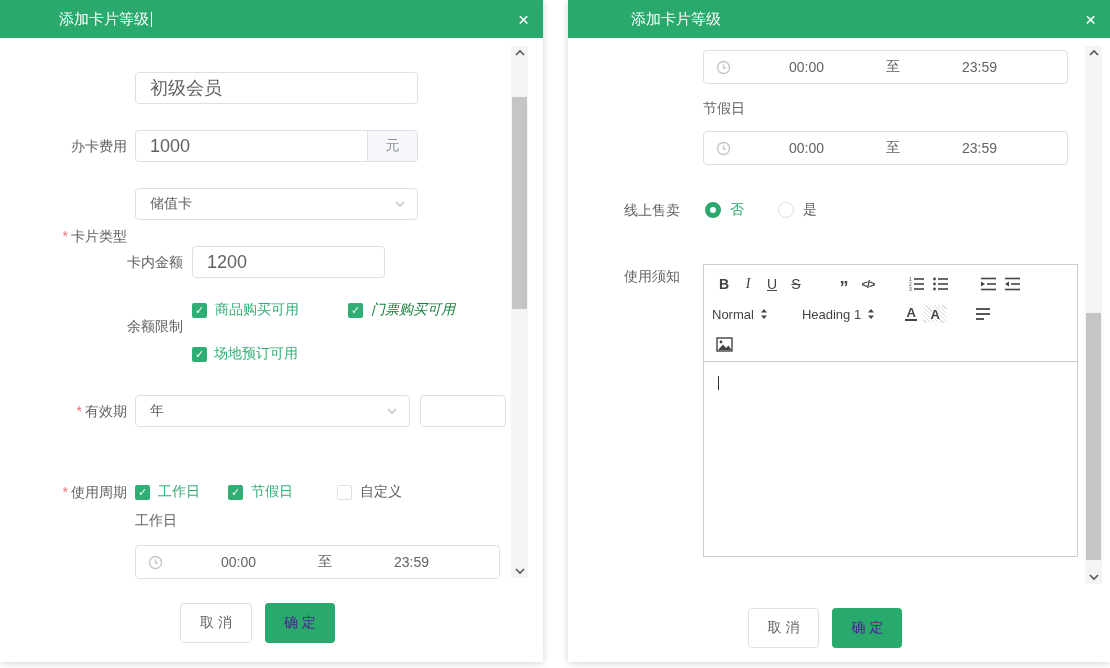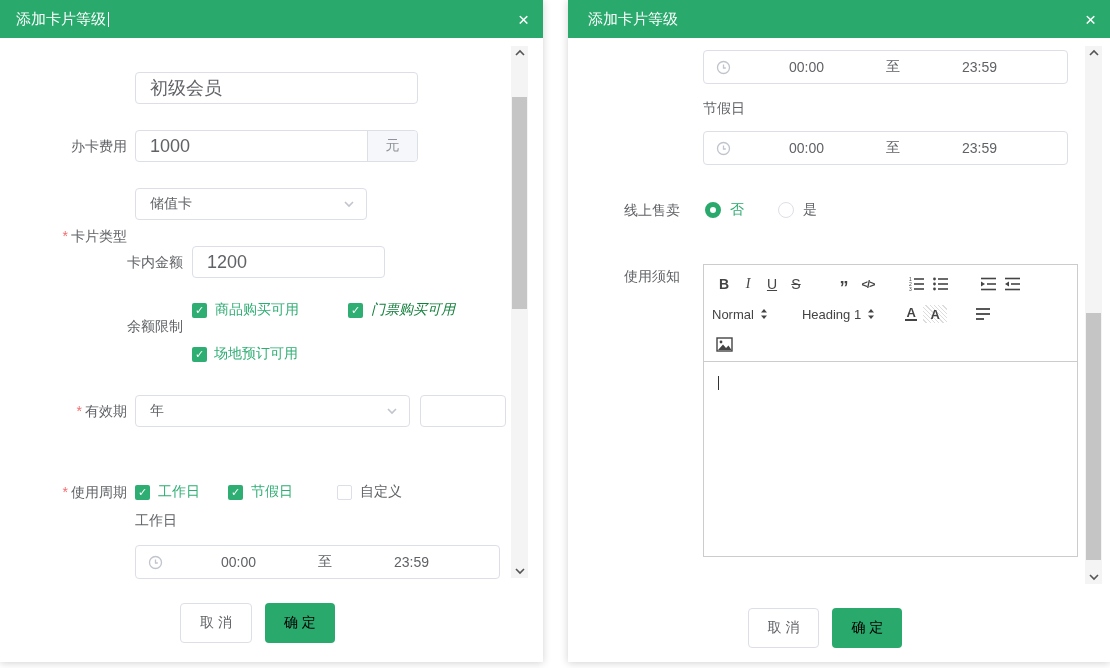--- a/index.html
+++ b/index.html
@@ -6,21 +6,21 @@
   html,body { background:#fff; }
   body { font-family:"Liberation Sans","DejaVu Sans",sans-serif; color:#606266; font-size:14px; }
   .stage { position:relative; width:1110px; height:668px; overflow:hidden; background:#fff; }
 
   .modal { position:absolute; top:0; background:#fff; box-shadow:0 1px 8px rgba(0,0,0,.18); }
   .modal-left  { left:0;   width:543px; height:662px; }
   .modal-right { left:568px; width:542px; height:662px; }
 
   .modal-header { position:absolute; top:0; left:0; right:0; height:38px;
                   display:flex; align-items:center; padding:0 16px; }
-  .modal-title { color:#fff; font-size:15px; }
+  .modal-title { color:#fff; font-size:15px;margin-left:43px; }
   .caret-white { display:inline-block; width:1px; height:15px; background:#fff; margin-left:2px; vertical-align:-2px; }
   .close-btn { position:absolute; right:14px; top:50%; transform:translateY(-50%);
                color:#fff; font-size:19px; line-height:1; cursor:pointer; font-weight:400; }
 
   .lbl { position:absolute; text-align:right; line-height:32px; color:#606266; white-space:nowrap; }
   .req { color:#f56c6c; margin-right:3px; }
 
   .ipt { position:absolute; height:32px; border:1px solid #dcdfe6; border-radius:4px;
          background:#fff; display:flex; align-items:center; }
   .ipt input { border:none; outline:none; flex:1; height:100%; padding:0 14px;
@@ -55,21 +55,21 @@
                flex-direction:column; align-items:center; }
   .sb-arrow { height:14px; width:100%; display:flex; align-items:center; justify-content:center;
               color:#555; flex:none; cursor:pointer; }
   .sb-track { flex:1; width:100%; position:relative; }
   .sb-thumb { position:absolute; left:1px; right:1px; background:#c5c5c5; cursor:pointer; }
 
   .footer { position:absolute; left:0; right:0; display:flex; justify-content:center; gap:13px; }
   .btn { height:40px; min-width:70px; padding:0 19px; border-radius:4px; font-size:14px;
          display:flex; align-items:center; justify-content:center; cursor:pointer; white-space:pre; }
   .btn-cancel { background:#fff; border:1px solid #dcdfe6; color:#606266; }
-  .btn-confirm { color:#000000; border:none; }
+  .btn-confirm { color:#4c1d95; border:none; }
 
   
   .editor { position:absolute; border:1px solid #ccc; background:#fff; }
   .ql-toolbar { border-bottom:1px solid #ccc; padding:6px 8px 4px; }
   .ql-row { display:flex; align-items:center; height:26px; }
   .ql-btn { display:flex; align-items:center; justify-content:center; min-width:24px; height:24px;
             cursor:pointer; color:#444; font-size:14px; }
   .ql-bold { font-weight:700; }
   .ql-italic { font-style:italic; font-family:"Liberation Serif","DejaVu Serif",serif; }
   .ql-underline { text-decoration:underline; }
@@ -101,21 +101,21 @@
       <span>办卡费用</span>
     </div>
     <div class="ipt" style="top:130px; left:135px; width:283px;">
       <input value="1000" style="">
       <div class="ipt-suffix">元</div>
     </div>
 
     <div class="lbl" style="top:188px; left:0; width:127px;margin-top:32px;">
       <span class="req">*</span><span>卡片类型</span>
     </div>
-    <div class="ipt sel" style="top:188px; left:135px; width:232px;">
+    <div class="ipt sel" style="top:188px; left:135px; width:283px;">
       <span class="sel-val">储值卡</span>
       <span class="chev">
         <svg width="14" height="14" viewBox="0 0 14 14">
             <polyline points="3,5 7,9 11,5" fill="none" stroke="#c0c4cc" stroke-width="1.6"></polyline>
           </svg>
       </span>
     </div>
 
     <div class="lbl" style="top:246px; left:0; width:183px;">
       <span>卡内金额</span>

